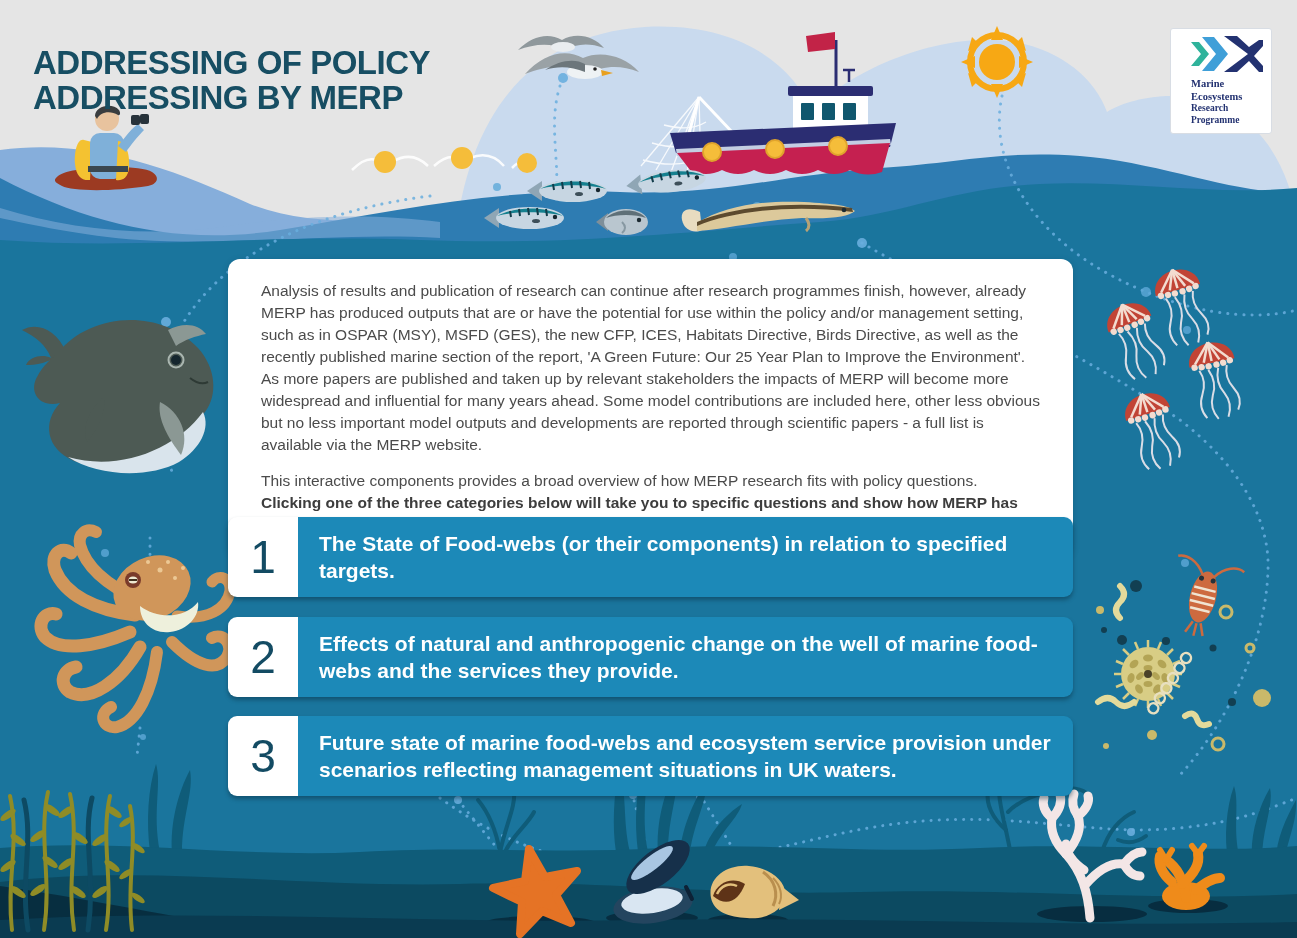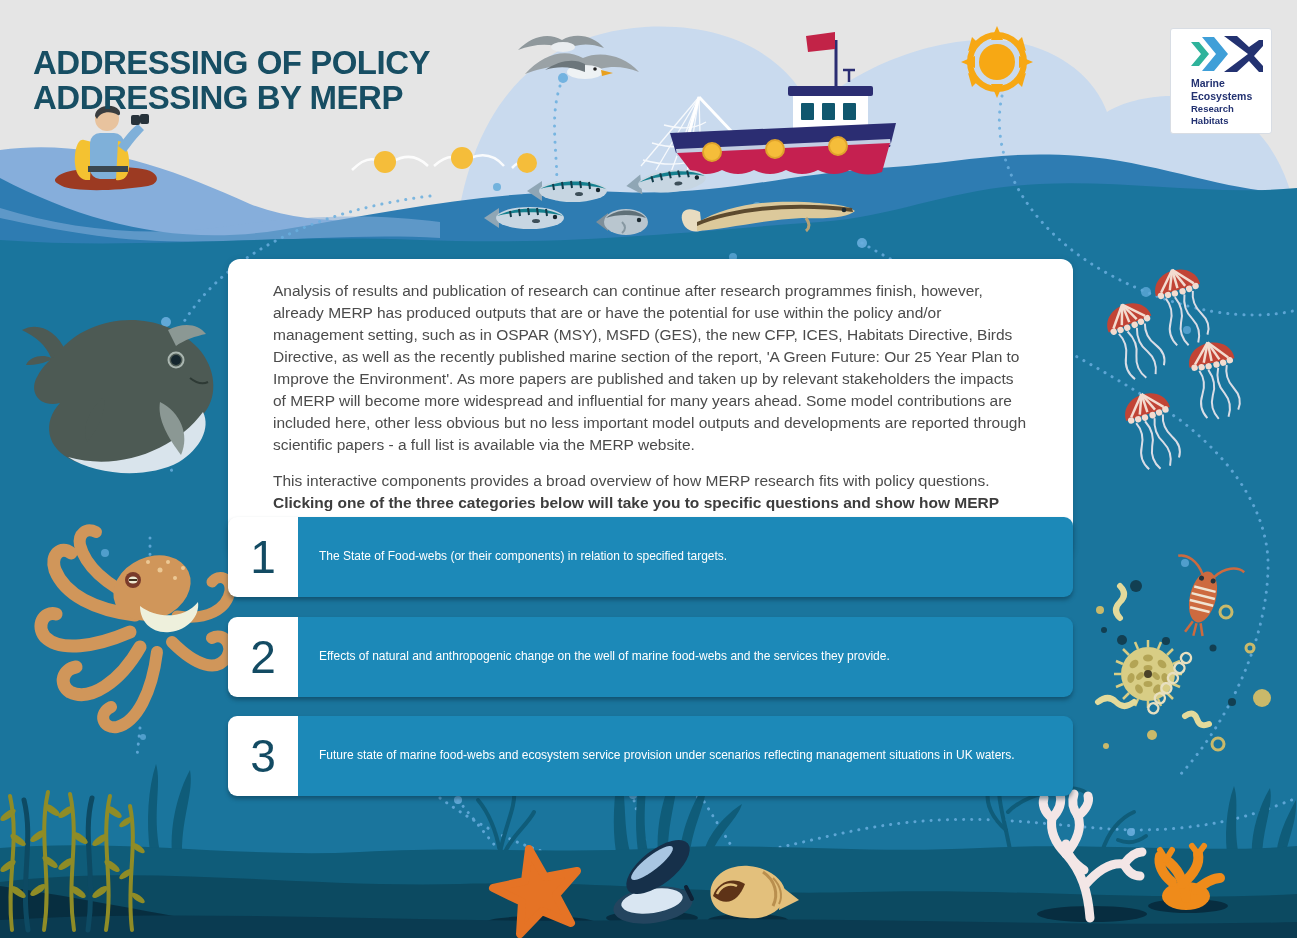--- a/index.html
+++ b/index.html
@@ -1,29 +1,29 @@
 <!DOCTYPE html>
 <html><head>
 <meta charset="utf-8">
 <style>
   html,body{margin:0;padding:0;background:#fff;}
   .scene{position:relative;width:1297px;height:938px;overflow:hidden;background:#e5e5e5;font-family:"Liberation Sans",sans-serif;}
   .bg{position:absolute;inset:0;}
   .title{position:absolute;left:33px;top:24px;width:460px;color:#174e63;font-size:33px;font-weight:bold;line-height:1.06;letter-spacing:-.5px;}
-  .logo{position:absolute;right:25px;top:28px;width:102px;background:#fff;border:1px solid #d8dde4;border-radius:3px;padding:7px 20px 6px;text-align:left;box-sizing:border-box;}
+  .logo{position:absolute;right:25px;top:28px;width:102px;background:#fff;border:1px solid #d8dde4;border-radius:3px;padding:7px 20px 6px;text-align:left;box-sizing:border-box;font-family:Liberation Serif, serif;}
   .logo .mark{display:block;margin:0 auto 5px;}
   .logo .l1{font-size:10.5px;font-weight:bold;color:#233271;line-height:1.25;}
   .logo .l2{font-size:9.5px;font-weight:bold;color:#233271;line-height:1.25;}
   .infobox{position:absolute;left:228px;top:259px;width:845px;box-sizing:border-box;background:#ffffff;border-radius:12px;padding:21px 29px 18px;box-shadow:0 2px 6px rgba(8,52,72,.25);}
-  .infobox p{margin:0 16px 14px;color:#4b4b4b;font-size:15.5px;line-height:1.42;}
+  .infobox p{margin:0 4px 14px;color:#4b4b4b;font-size:15.5px;line-height:1.42;}
   .infobox p:last-child{margin-bottom:2px;}
   .infobox b{color:#3d3d3d;}
   .qbtn{position:absolute;left:228px;width:845px;height:80px;display:flex;cursor:pointer;filter:drop-shadow(0 3px 2px rgba(7,45,63,.45));}
   .qnum{width:70px;background:#ffffff;border-radius:9px 0 0 9px;display:flex;align-items:center;justify-content:center;font-size:46px;color:#134b63;font-weight:400;}
-  .qtext{flex:1;background:#1c89b8;border-radius:0 9px 9px 0;display:flex;align-items:center;color:#ffffff;font-size:12px;line-height:1.3;padding:0 22px 0 21px;}
+  .qtext{flex:1;background:#1c89b8;border-radius:0 9px 9px 0;display:flex;align-items:center;color:#ffffff;font-size:21px;line-height:1.3;padding:0 22px 0 21px;font-weight:bold;}
 </style>
 </head>
 <body>
 
 <div class="scene">
 
   <svg class="bg" viewBox="0 0 1297 938">
 
     <g>
       <path fill="#c9daee" d="M455,240 C468,120 525,35 645,27 C735,22 792,62 812,112 C832,86 902,44 977,40 C1042,36 1092,70 1107,112 C1132,96 1192,86 1232,112 C1272,134 1292,182 1297,222 L1297,300 L455,300 Z"></path>
@@ -567,21 +567,21 @@
     <span>ADDRESSING BY MERP</span>
   </h1>
 
   <div class="logo">
     <svg class="mark" width="72" height="36" viewBox="0 0 72 36">
       <polygon points="0,6 10,18 0,30 8,30 18,18 8,6" fill="#2fb39b"></polygon>
       <polygon points="11,1 25,18 11,35 23,35 37,18 23,1" fill="#3f9fd8"></polygon>
       <polygon points="33,0 57,18 33,36 46,36 58,25 68,36 72,36 72,30 63,20 72,10 72,4 68,4 58,11 46,0" fill="#233271"></polygon>
     </svg>
     <div class="l1">Marine Ecosystems</div>
-    <div class="l2">Research Habitats</div>
+    <div class="l2">Research Programme</div>
   </div>
 
   <div class="infobox">
     <p>Analysis of results and publication of research can continue after research programmes finish, however, already MERP has produced outputs that are or have the potential for use within the policy and/or management setting, such as in OSPAR (MSY), MSFD (GES), the new CFP, ICES, Habitats Directive, Birds Directive, as well as the recently published marine section of the report, 'A Green Future: Our 25 Year Plan to Improve the Environment'. As more papers are published and taken up by relevant stakeholders the impacts of MERP will become more widespread and influential for many years ahead. Some model contributions are included here, other less obvious but no less important model outputs and developments are reported through scientific papers - a full list is available via the MERP website.</p>
     <p><span>This interactive components provides a broad overview of how MERP research fits with policy questions. </span><b>Clicking one of the three categories below will take you to specific questions and show how MERP has addressed them.</b></p>
   </div>
 
   <div class="qbtn" style="top:517px">
     <div class="qnum">1</div>
     <div class="qtext">The State of Food-webs (or their components) in relation to specified targets.</div>

